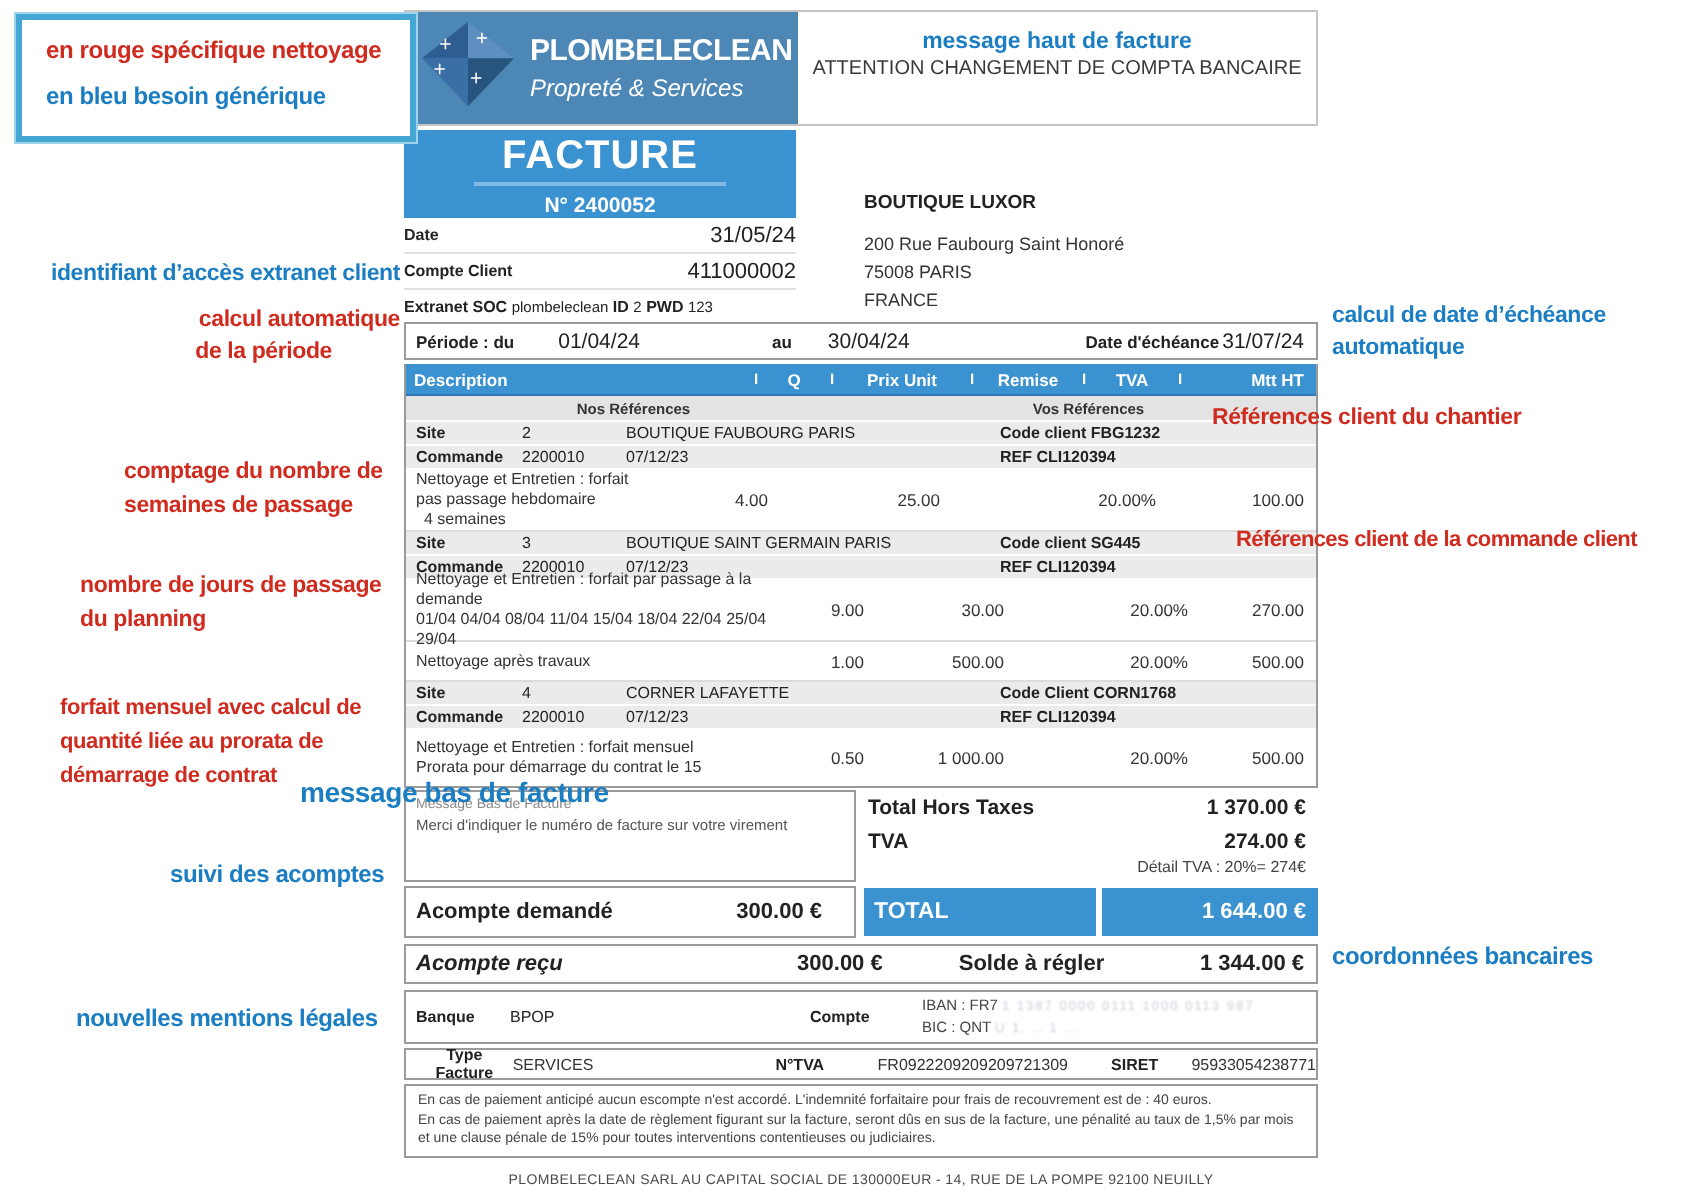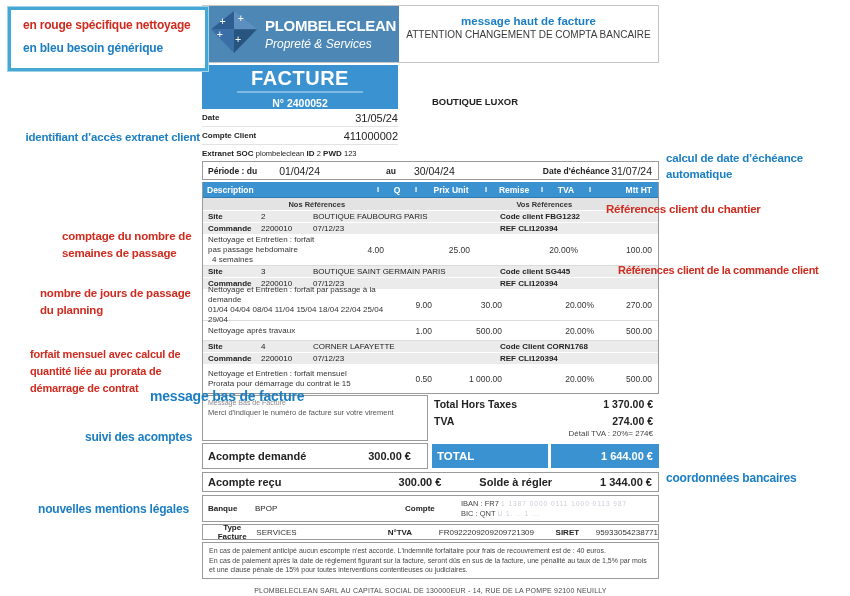--- a/index.html
+++ b/index.html
@@ -98,21 +98,21 @@
   .tot-row .lab{font-size:10.5px;font-weight:bold;}
   .tot-row .val{font-size:10.5px;font-weight:bold;}
   .tva-detail{text-align:right;font-size:8px;color:#444;padding-right:6px;height:13px;}
   .total-band{display:flex;height:24px;margin-top:2px;}
   .total-band .t1{flex:1;background:#3b92d0;color:#fff;font-weight:bold;font-size:11.5px;display:flex;align-items:center;padding-left:5px;}
   .total-band .tg{width:3px;background:#fff;}
   .total-band .t2{width:102px;background:#3b92d0;color:#fff;font-weight:bold;font-size:11px;display:flex;align-items:center;justify-content:flex-end;padding-right:6px;}
 
   
   .recu-row{display:flex;align-items:center;height:20px;border:1px solid #9a9a9a;box-sizing:border-box;margin-top:3px;}
-  .recu-row .a-lab{font-size:11px;font-weight:bold;padding-left:5px;}
+  .recu-row .a-lab{font-size:11px;font-weight:bold;padding-left:5px;font-style:italic;}
   .recu-row .a-val{font-size:11px;font-weight:bold;width:160px;text-align:right;}
   .recu-row .s-lab{font-size:11px;font-weight:bold;padding-left:38px;}
   .recu-row .s-val{font-size:11px;font-weight:bold;margin-left:auto;padding-right:6px;}
 
   
   .banque-row{display:flex;align-items:center;height:27px;border:1px solid #9a9a9a;box-sizing:border-box;margin-top:3px;font-size:8px;}
   .banque-row .b1{width:52px;padding-left:5px;font-weight:bold;box-sizing:border-box;}
   .banque-row .b2{width:150px;}
   .banque-row .b3{width:56px;font-weight:bold;}
   .banque-row .b4{flex:1;font-size:7.5px;line-height:10px;color:#444;}
@@ -135,20 +135,24 @@
 <body>
 
 <div class="canvas">
 
   <div class="legend-box">
     <div class="red-line">en rouge spécifique nettoyage</div>
     <div class="blue-line">en bleu besoin générique</div>
   </div>
 
   <div class="ann blue" style="left:0;width:200px;text-align:right;top:131px;font-size:11.5px;">identifiant d’accès extranet client</div>
+  <div class="ann red" style="left:0;width:200px;text-align:right;top:152px;font-size:11.5px;line-height:16px;">
+    <div>calcul automatique</div>
+    <div style="padding-right:34px;">de la période</div>
+  </div>
   <div class="ann red" style="left:62px;top:228px;font-size:11.5px;line-height:17px;">
     <div>comptage du nombre de</div>
     <div>semaines de passage</div>
   </div>
   <div class="ann red" style="left:40px;top:285px;font-size:11.5px;line-height:17px;">
     <div>nombre de jours de passage</div>
     <div>du planning</div>
   </div>
   <div class="ann red" style="left:30px;top:346px;font-size:11px;line-height:17px;">
     <div>forfait mensuel avec calcul de</div>
@@ -216,20 +220,25 @@
         </div>
         <div class="extranet-row">
           <span>Extranet SOC</span>
           <span class="soft">plombeleclean</span>
           <span>ID</span>
           <span class="soft">2</span>
           <span>PWD</span>
           <span class="soft">123</span>
         </div>
       </div>
+      <div class="addr">
+        <div>200 Rue Faubourg Saint Honoré</div>
+        <div>75008  PARIS</div>
+        <div>FRANCE</div>
+      </div>
     </div>
 
     <div class="periode">
       <span class="plab">Période :  du</span>
       <span class="pdate d1">01/04/24</span>
       <span class="au">au</span>
       <span class="pdate d2">30/04/24</span>
       <span class="due-lab">Date d'échéance</span>
       <span class="due-val">31/07/24</span>
     </div>

